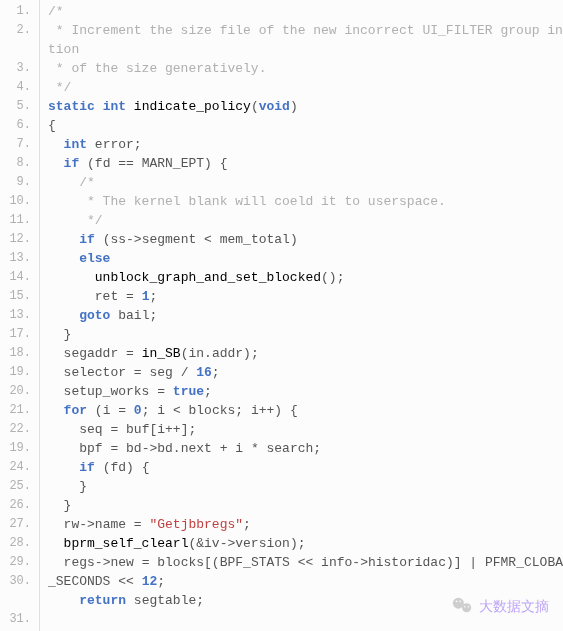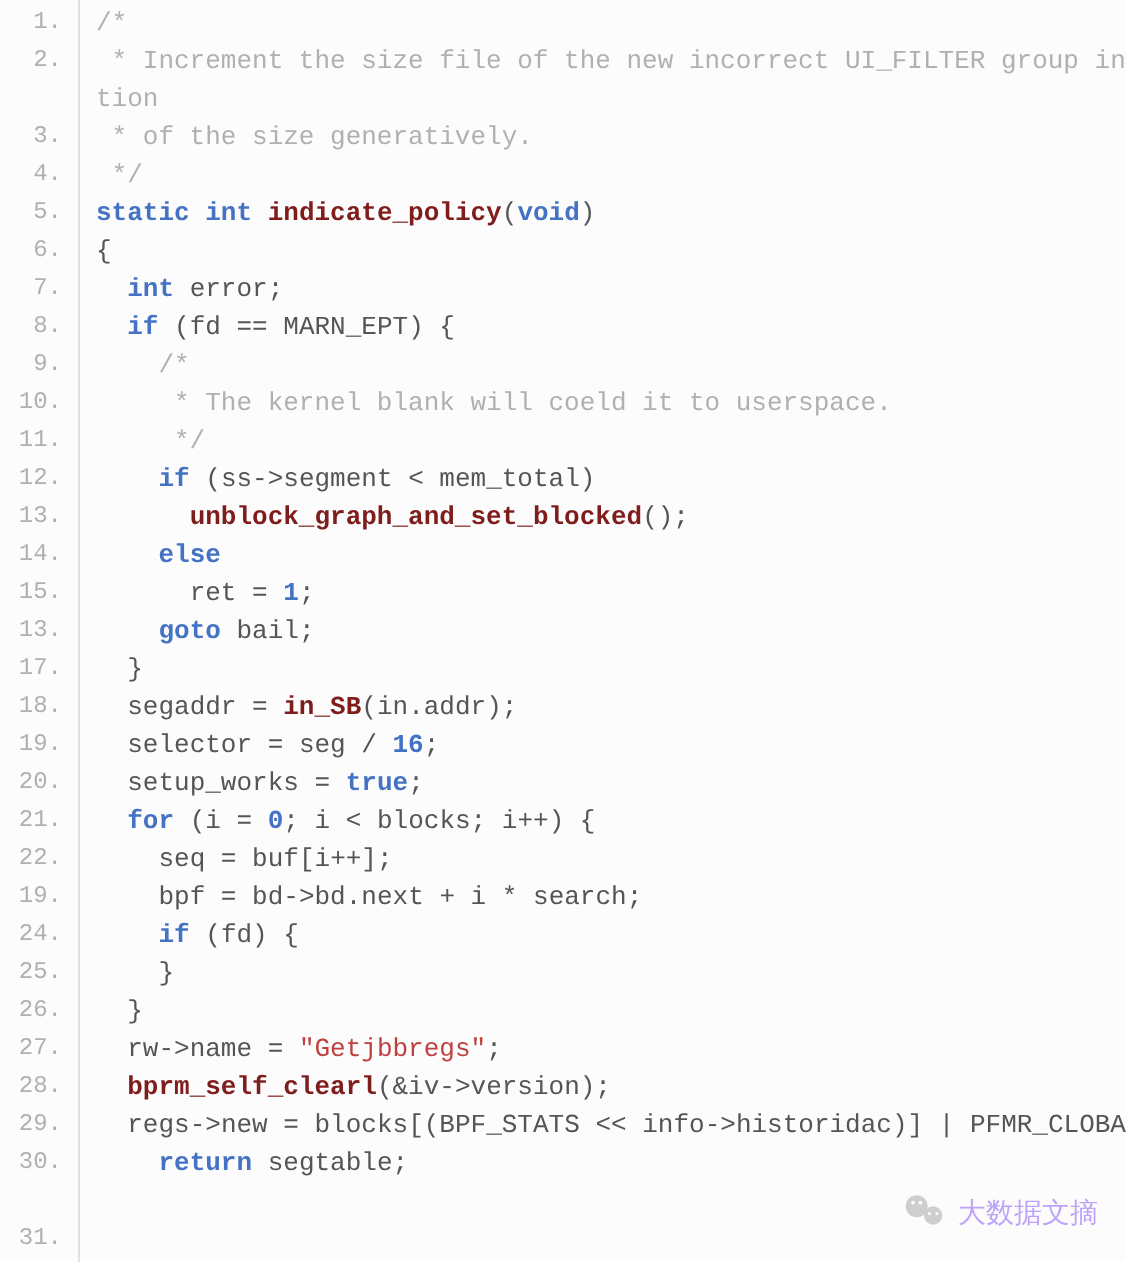--- a/index.html
+++ b/index.html
@@ -39,21 +39,21 @@
   }
   .code-line {
     height: 19px;
     line-height: 19px;
     white-space: pre;
     font-size: 13px;
   }
   .comment { color: #b0b0b0; }
   .keyword { color: #4472c4; font-weight: bold; }
   .type { color: #4472c4; font-weight: bold; }
-  .func { color: #7f1d1d; font-weight: bold; }
+  .func { color: #000000; font-weight: normal; }
   .number { color: #4472c4; font-weight: bold; }
   .string { color: #c04040; }
   .boolval { color: #4472c4; font-weight: bold; }
   .ident { color: #555; margin-top: 16px; }
   .plain { color: #555; }
   .watermark {
     position: absolute;
     bottom: 12px;
     right: 14px;
     display: flex;
@@ -114,37 +114,38 @@
     <div class="code-line"><span class="comment"> * of the size generatively.</span></div>
     <div class="code-line"><span class="comment"> */</span></div>
     <div class="code-line"><span class="keyword">static</span><span class="plain"> </span><span class="type">int</span><span class="plain"> </span><span class="func">indicate_policy</span><span class="plain">(</span><span class="keyword">void</span><span class="plain">)</span></div>
     <div class="code-line"><span class="plain">{</span></div>
     <div class="code-line"><span class="plain">  </span><span class="type">int</span><span class="plain"> </span><span class="ident">error</span><span class="plain">;</span></div>
     <div class="code-line"><span class="plain">  </span><span class="keyword">if</span><span class="plain"> (</span><span class="ident">fd</span><span class="plain"> == </span><span class="ident">MARN_EPT</span><span class="plain">) {</span></div>
     <div class="code-line"><span class="comment">    /*</span></div>
     <div class="code-line"><span class="comment">     * The kernel blank will coeld it to userspace.</span></div>
     <div class="code-line"><span class="comment">     */</span></div>
     <div class="code-line"><span class="plain">    </span><span class="keyword">if</span><span class="plain"> (</span><span class="ident">ss</span><span class="plain">-&gt;</span><span class="ident">segment</span><span class="plain"> &lt; </span><span class="ident">mem_total</span><span class="plain">)</span></div>
+    <div class="code-line"><span class="plain">    </span><span class="keyword">else</span></div>
     <div class="code-line"><span class="plain">      </span><span class="func">unblock_graph_and_set_blocked</span><span class="plain">();</span></div>
-    <div class="code-line"><span class="plain">    </span><span class="keyword">else</span></div>
     <div class="code-line"><span class="plain">      </span><span class="ident">ret</span><span class="plain"> = </span><span class="number">1</span><span class="plain">;</span></div>
     <div class="code-line"><span class="plain">    </span><span class="keyword">goto</span><span class="plain"> </span><span class="ident">bail</span><span class="plain">;</span></div>
     <div class="code-line"><span class="plain">  }</span></div>
     <div class="code-line"><span class="plain">  </span><span class="ident">segaddr</span><span class="plain"> = </span><span class="func">in_SB</span><span class="plain">(</span><span class="ident">in</span><span class="plain">.</span><span class="ident">addr</span><span class="plain">);</span></div>
     <div class="code-line"><span class="plain">  </span><span class="ident">selector</span><span class="plain"> = </span><span class="ident">seg</span><span class="plain"> / </span><span class="number">16</span><span class="plain">;</span></div>
     <div class="code-line"><span class="plain">  </span><span class="ident">setup_works</span><span class="plain"> = </span><span class="boolval">true</span><span class="plain">;</span></div>
     <div class="code-line"><span class="plain">  </span><span class="keyword">for</span><span class="plain"> (</span><span class="ident">i</span><span class="plain"> = </span><span class="number">0</span><span class="plain">; </span><span class="ident">i</span><span class="plain"> &lt; </span><span class="ident">blocks</span><span class="plain">; </span><span class="ident">i</span><span class="plain">++) {</span></div>
     <div class="code-line"><span class="plain">    </span><span class="ident">seq</span><span class="plain"> = </span><span class="ident">buf</span><span class="plain">[</span><span class="ident">i</span><span class="plain">++];</span></div>
     <div class="code-line"><span class="plain">    </span><span class="ident">bpf</span><span class="plain"> = </span><span class="ident">bd</span><span class="plain">-&gt;</span><span class="ident">bd</span><span class="plain">.</span><span class="ident">next</span><span class="plain"> + </span><span class="ident">i</span><span class="plain"> * </span><span class="ident">search</span><span class="plain">;</span></div>
     <div class="code-line"><span class="plain">    </span><span class="keyword">if</span><span class="plain"> (</span><span class="ident">fd</span><span class="plain">) {</span></div>
     <div class="code-line"><span class="plain">    }</span></div>
     <div class="code-line"><span class="plain">  }</span></div>
     <div class="code-line"><span class="plain">  </span><span class="ident">rw</span><span class="plain">-&gt;</span><span class="ident">name</span><span class="plain"> = </span><span class="string">"Getjbbregs"</span><span class="plain">;</span></div>
     <div class="code-line"><span class="plain">  </span><span class="func">bprm_self_clearl</span><span class="plain">(&amp;</span><span class="ident">iv</span><span class="plain">-&gt;</span><span class="ident">version</span><span class="plain">);</span></div>
     <div class="code-line"><span class="plain">  </span><span class="ident">regs</span><span class="plain">-&gt;</span><span class="ident">new</span><span class="plain"> = </span><span class="ident">blocks</span><span class="plain">[(</span><span class="ident">BPF_STATS</span><span class="plain"> &lt;&lt; </span><span class="ident">info</span><span class="plain">-&gt;</span><span class="ident">historidac</span><span class="plain">)] | </span><span class="ident">PFMR_CLOBATHINC</span></div>
+    <div class="code-line"><span class="ident">_SECONDS</span><span class="plain"> &lt;&lt; </span><span class="number">12</span><span class="plain">;</span></div>
     <div class="code-line"><span class="plain">    </span><span class="keyword">return</span><span class="plain"> </span><span class="ident">segtable</span><span class="plain">;</span></div>
     <div class="code-line"></div>
   </div>
 </div>
 
 <div class="watermark">
   <span>
     <svg viewBox="0 0 24 24" fill="#aaa">
         <circle cx="8" cy="10" r="6"></circle>
         <circle cx="17" cy="15" r="5"></circle>

